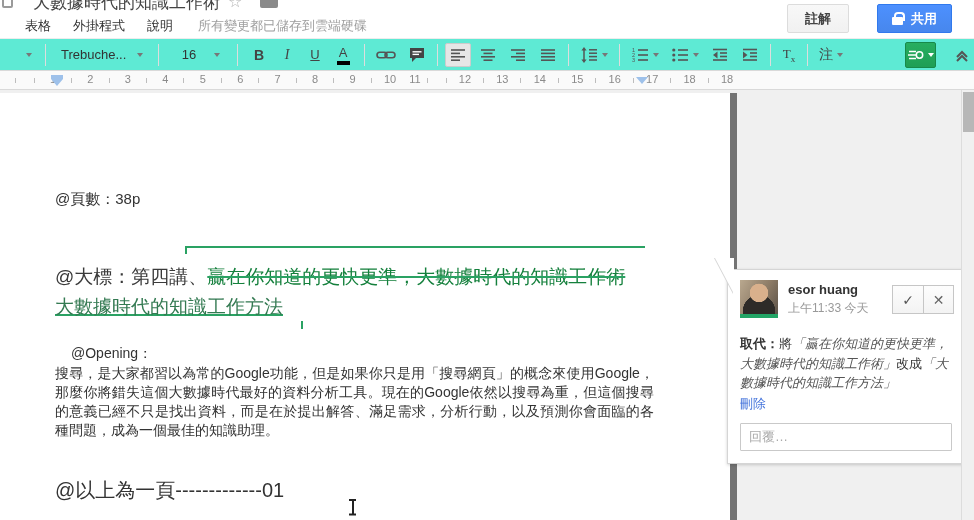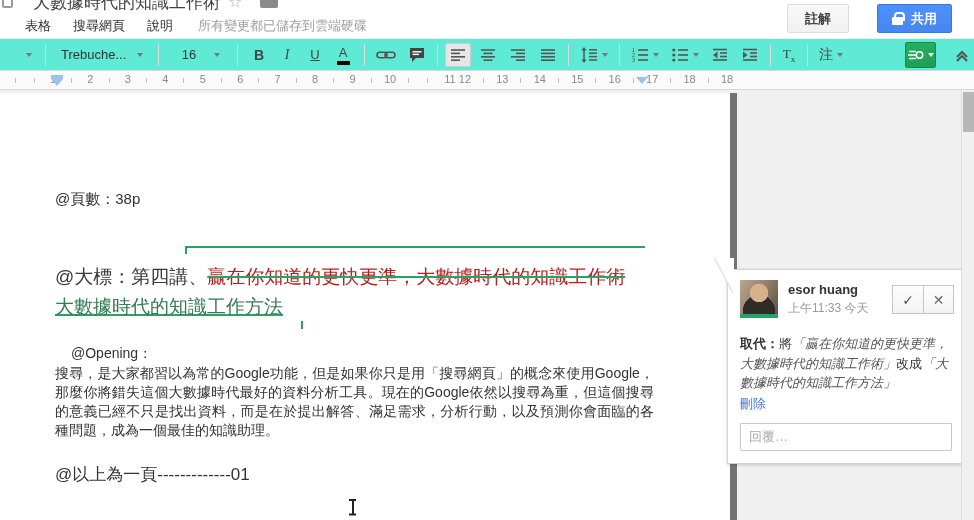--- a/index.html
+++ b/index.html
@@ -68,26 +68,26 @@
   .ind-right { left:636px; top:6px; }
 
   
   .canvas { position:relative; height:430px; background:#f0f0f0; }
   .page { position:absolute; left:0; top:3px; width:737px; height:427px; background:#fff;
     border-right:7px solid #737373; color:#333; }
   .pgnum { position:absolute; left:55px; top:97px; font-size:15px; }
   .sug-bracket { position:absolute; left:185px; top:153px; width:460px; height:2px; background:#2aa263; }
   .sug-bracket::before { content:""; position:absolute; left:0; top:0; width:2px; height:8px; background:#2aa263; }
   .heading { position:absolute; left:55px; top:169px; width:588px; font-size:19px; line-height:30px; color:#3a3a3a; }
-  .sug-del { color:#b91c1c; text-decoration:line-through; text-decoration-color:#2aa263; text-decoration-thickness:2px;margin-top:48px; }
+  .sug-del { color:#15803d; text-decoration:line-through; text-decoration-color:#2aa263; text-decoration-thickness:2px;margin-top:48px; }
   .sug-ins { color:#347a52; text-decoration:underline; text-decoration-color:#2aa263; text-decoration-thickness:2px; }
   .sug-endtick { position:absolute; left:301px; top:228px; width:2px; height:8px; background:#2aa263; }
   .opening { position:absolute; left:55px; top:252px; font-size:14px;margin-left:16px; }
   .bodytext { position:absolute; left:55px; top:271px; width:599px; font-size:14px; line-height:19px; text-align:justify; }
-  .footerline { position:absolute; left:55px; top:370px; font-size:17px; }
+  .footerline { position:absolute; left:55px; top:384px; font-size:20px; }
   .ibeam { position:absolute; left:348px; top:406px; width:9px; height:16px; }
   .ibeam::before { content:""; position:absolute; left:4px; top:0; width:1.5px; height:16px; background:#222; }
   .ibeam::after { content:""; position:absolute; left:1px; top:0; width:7px; height:1.5px; background:#222;
     box-shadow:0 14.5px 0 #222; }
 
   
   .comment-card { position:absolute; left:727px; top:179px; width:238px; background:#fff;
     border:1px solid #d5d5d5; box-shadow:0 1px 3px rgba(0,0,0,.18); padding:10px 12px 12px 12px; }
   .card-tail { position:absolute; left:-13px; top:-12px; width:0; height:0;
     border-right:19px solid #fff; border-bottom:36px solid transparent;
@@ -131,21 +131,21 @@
     <div class="top-actions">
       <button class="btn-comments">註解</button>
       <button class="btn-share">
         <span class="lock"></span>
         <span>共用</span>
       </button>
     </div>
     <div class="menubar">
       <span style="display:flex;">
           <span class="menu-item">表格</span>
-          <span class="menu-item">搜尋網頁</span>
+          <span class="menu-item">外掛程式</span>
           <span class="menu-item">說明</span>
         </span>
       <span class="save-status">所有變更都已儲存到雲端硬碟</span>
     </div>
   </div>
 
   <div class="toolbar">
     <div class="tbtn" style="margin-left:8px;">
         <span class="caret"></span>
       </div>
@@ -334,21 +334,21 @@
         <span class="rnum" style="left: 52.95px;">1</span>
         <span class="rnum" style="left: 90.4px;">2</span>
         <span class="rnum" style="left: 127.85px;">3</span>
         <span class="rnum" style="left: 165.3px;">4</span>
         <span class="rnum" style="left: 202.75px;">5</span>
         <span class="rnum" style="left: 240.2px;">6</span>
         <span class="rnum" style="left: 277.65px;">7</span>
         <span class="rnum" style="left: 315.1px;">8</span>
         <span class="rnum" style="left: 352.55px;">9</span>
         <span class="rnum" style="left: 390px;">10</span>
-        <span class="rnum" style="left: 450px;">11</span>
+        <span class="rnum" style="left: 415px;">11</span>
         <span class="rnum" style="left: 464.9px;">12</span>
         <span class="rnum" style="left: 502.35px;">13</span>
         <span class="rnum" style="left: 539.8px;">14</span>
         <span class="rnum" style="left: 577.25px;">15</span>
         <span class="rnum" style="left: 614.7px;">16</span>
         <span class="rnum" style="left: 652.15px;">17</span>
         <span class="rnum" style="left: 689.6px;">18</span>
         <span class="rnum" style="left: 727.05px;">18</span>
       </div>
     <div class="ind ind-left"></div>

